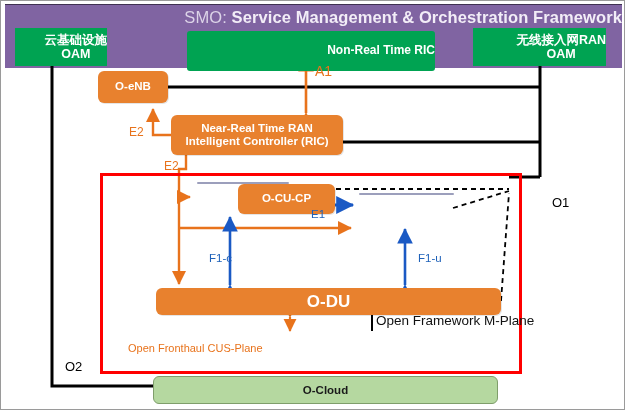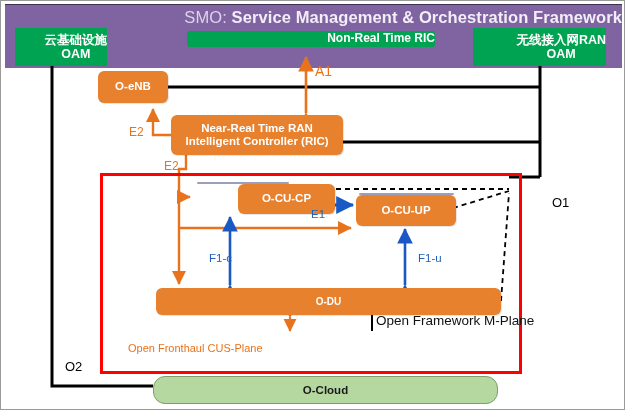--- a/index.html
+++ b/index.html
@@ -13,34 +13,34 @@
   #smo-title{left:4px;top:5px;width:617px;height:22px;line-height:22px;text-align:right;
              color:#E8E2F0;font-size:16.5px;letter-spacing:.1px;}
   #smo-title .thin{font-family:"Liberation Sans",sans-serif;font-weight:400;color:#DCD4E8;}
   #smo-title .bold{font-weight:bold;color:#F2EDF7;}
 
   
   .green{background:#00A352;color:#ffffff;font-weight:bold;text-align:center;
          display:flex;align-items:center;justify-content:flex-end;line-height:1.12;}
   #box-cloud-oam{left:14px;top:27px;width:92px;height:38px;font-size:12.5px;}
   #box-ran-oam{left:472px;top:27px;width:133px;height:38px;font-size:12.5px;}
-  #box-nonrt-ric{left:186px;top:30px;width:248px;height:16px;border-radius:3px;font-size:12px;}
+  #box-nonrt-ric{left:186px;top:30px;width:248px;height:40px;border-radius:3px;font-size:12px;}
 
   
   .orange{background:#E8812E;color:#ffffff;font-weight:bold;text-align:center;
           border-radius:6px;display:flex;align-items:center;justify-content:center;
           line-height:1.15;box-shadow:1px 1px 0 rgba(0,0,0,.10);}
   #box-oenb{left:97px;top:70px;width:70px;height:32px;font-size:11.5px;}
   #box-nearrt-ric{left:170px;top:114px;width:172px;height:40px;font-size:11.5px;}
   #box-ocucp{left:193px;top:183px;width:97px;height:30px;font-size:11.5px;margin-left:44px;}
   #box-ocuup{left:355px;top:194px;width:100px;height:31px;font-size:11.5px;}
-  #box-odu{left:155px;top:287px;width:345px;height:27px;font-size:10px;}
+  #box-odu{left:155px;top:287px;width:345px;height:27px;font-size:17px;}
   #box-oru{left:155px;top:332px;width:345px;height:27px;font-size:11.5px;}
   #box-ocloud{left:152px;top:375px;width:345px;height:28px;background:#B5D8A0;color:#1a1a1a;
-              font-weight:bold;font-size:11.5px;border:1px solid #7f9e6b;border-radius:12px;
+              font-weight:bold;font-size:11.5px;border:1px solid #7f9e6b;border-radius:6px;
               display:flex;align-items:center;justify-content:center;}
 
   
   .topshadow{background:#7b7fa6;height:2px;border-radius:1px;opacity:.75;}
 
   
   #red-box{left:99px;top:172px;width:422px;height:201px;border:3px solid #FF0000;background:transparent;}
 
   
   .lbl{position:absolute;font-weight:normal;white-space:nowrap;}
@@ -162,21 +162,20 @@
     <div>
       <div>Near-Real Time RAN</div>
       <div>Intelligent Controller (RIC)</div>
     </div>
   </div>
 
   <div class="abs topshadow" style="left:196px;top:181px;width:92px;"></div>
   <div class="abs orange" id="box-ocucp">O-CU-CP</div>
 
   <div class="abs topshadow" style="left:358px;top:192px;width:95px;"></div>
-  <div class="abs orange" id="box-ocuup">O-CU-UP</div>
 
   <div class="abs orange" id="box-odu">O-DU</div>
 
 
   <div class="abs" id="box-ocloud">O-Cloud</div>
 
   <span class="lbl lbl-orange" id="lbl-a1">A1</span>
   <span class="lbl lbl-orange" id="lbl-e2-a">E2</span>
   <span class="lbl lbl-orange" id="lbl-e2-b">E2</span>
   <span class="lbl lbl-blue" id="lbl-e1">E1</span>

